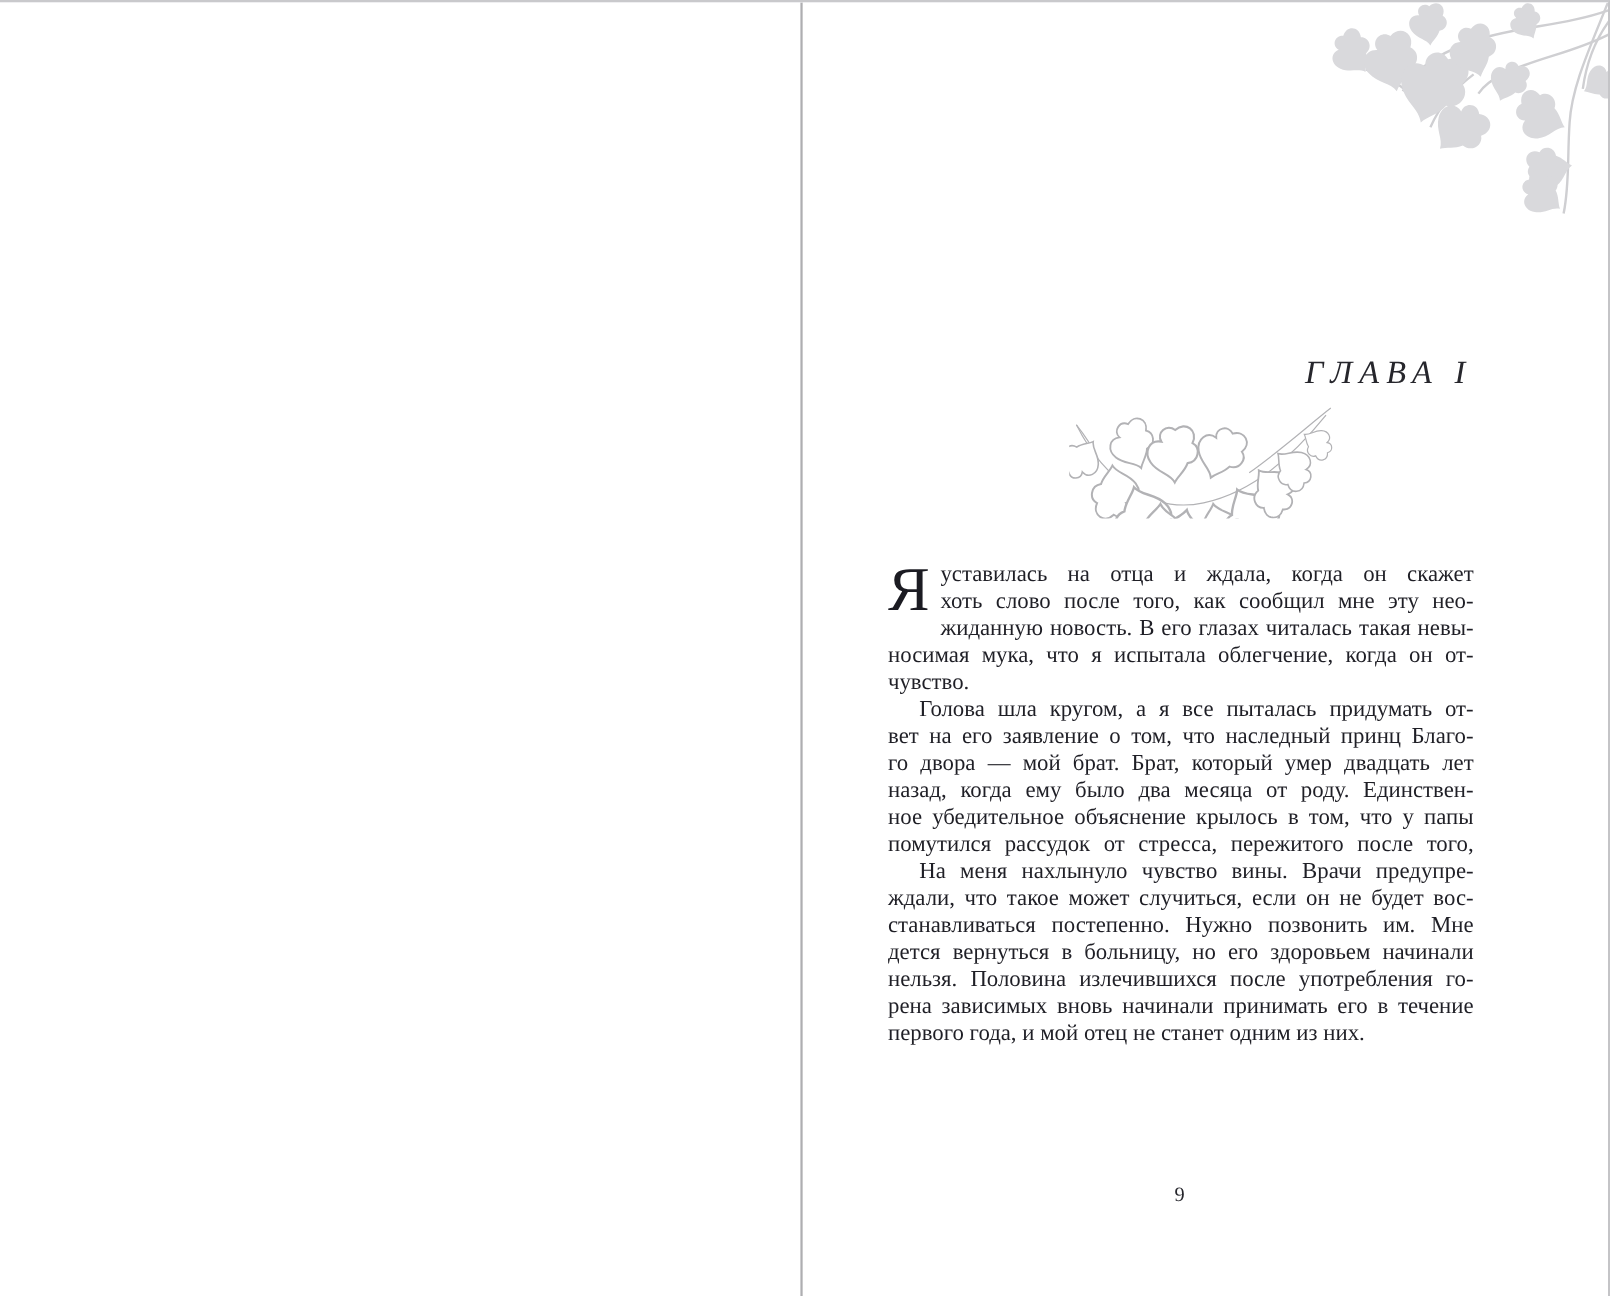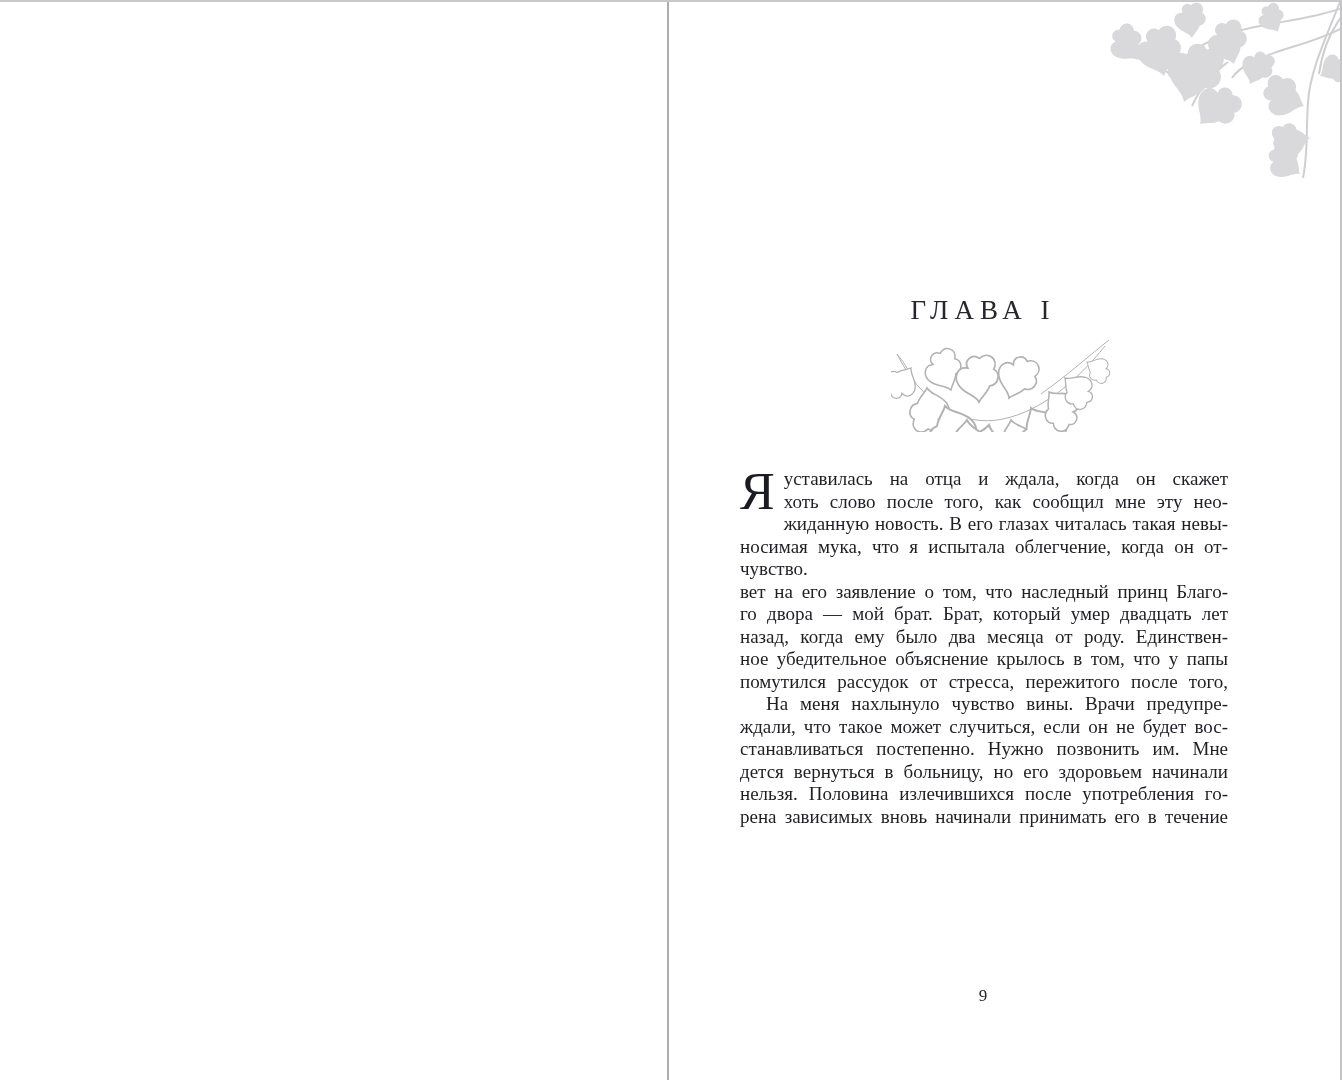--- a/index.html
+++ b/index.html
@@ -38,26 +38,27 @@
   }
   .corner-ivy {
     position: absolute;
     top: 0; right: 0;
     width: 300px; height: 190px;
   }
   .chapter-title {
     position: absolute;
     left: 70px; top: 293px;
     width: 488px;
-    text-align: center;
+    text-align: right;
     font-size: 27px;
     font-weight: normal;
     letter-spacing: 6px;
     color: #26262c;
     margin: 0;
+    font-style: italic;
   }
   .garland {
     position: absolute;
     left: 222px; top: 330px;
     width: 220px; height: 100px;
   }
   .text-block {
     position: absolute;
     left: 71px; top: 466px;
     width: 488px;
@@ -158,32 +159,34 @@
     <div class="text-block">
         <div class="paragraph">
           <span class="dropcap">Я</span>
           <div class="line">уставилась на отца и ждала, когда он скажет</div>
           <div class="line">хоть слово после того, как сообщил мне эту нео-</div>
           <div class="line">жиданную новость. В его глазах читалась такая невы-</div>
           <div class="line">носимая мука, что я испытала облегчение, когда он от-</div>
           <div class="line last">чувство.</div>
         </div>
         <div class="paragraph">
+          <div class="line indent">Голова шла кругом, а я все пыталась придумать от-</div>
           <div class="line">вет на его заявление о том, что наследный принц Благо-</div>
           <div class="line">го двора — мой брат. Брат, который умер двадцать лет</div>
           <div class="line">назад, когда ему было два месяца от роду. Единствен-</div>
           <div class="line">ное убедительное объяснение крылось в том, что у папы</div>
           <div class="line">помутился рассудок от стресса, пережитого после того,</div>
         </div>
         <div class="paragraph">
           <div class="line indent">На меня нахлынуло чувство вины. Врачи предупре-</div>
           <div class="line">ждали, что такое может случиться, если он не будет вос-</div>
           <div class="line">станавливаться постепенно. Нужно позвонить им. Мне</div>
           <div class="line">дется вернуться в больницу, но его здоровьем начинали</div>
           <div class="line">нельзя. Половина излечившихся после употребления го-</div>
           <div class="line">рена зависимых вновь начинали принимать его в течение</div>
+          <div class="line last">первого года, и мой отец не станет одним из них.</div>
         </div>
       </div>
 
     <div class="page-number">9</div>
 
   </div>
 </div>
 
 </body></html>

